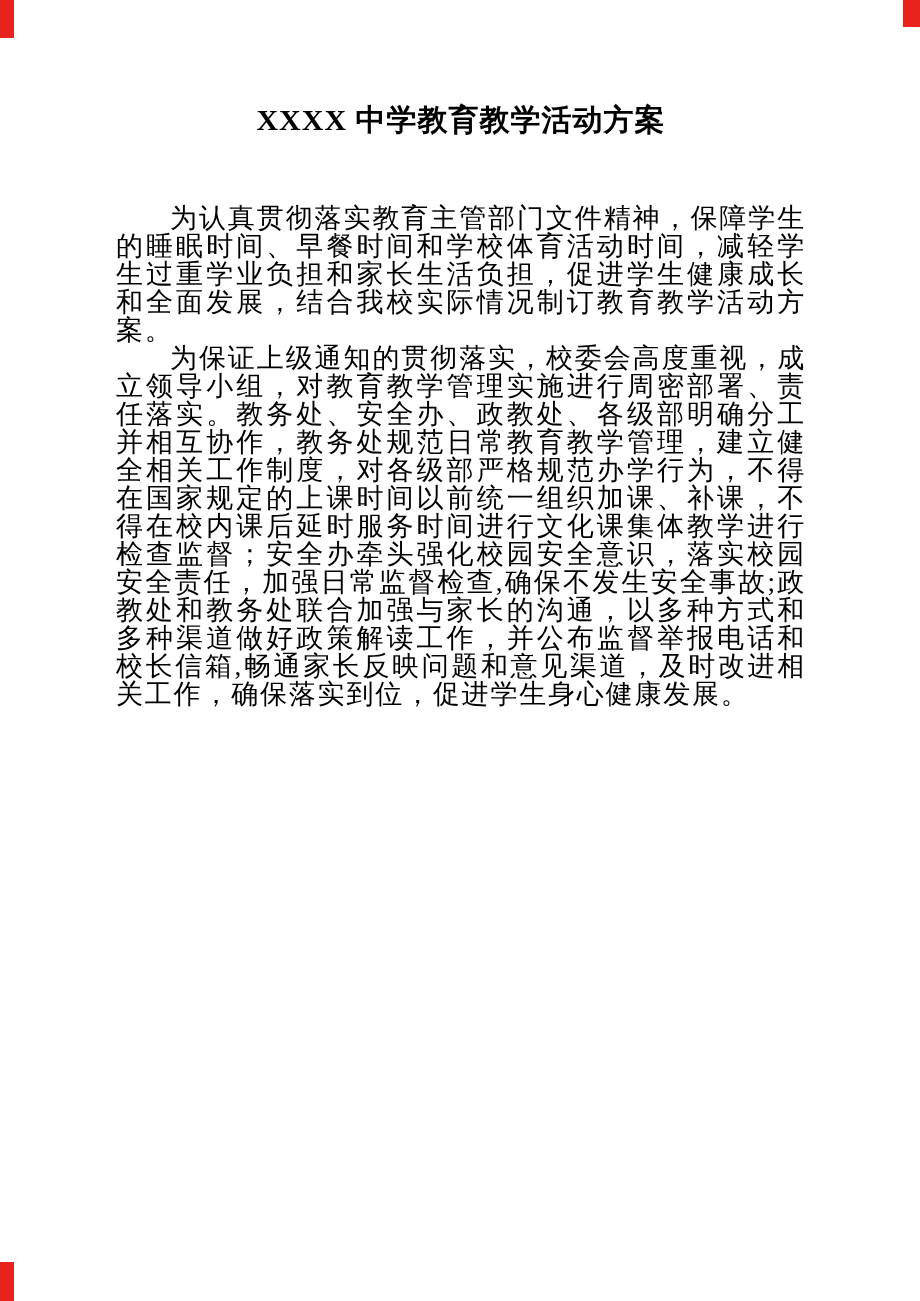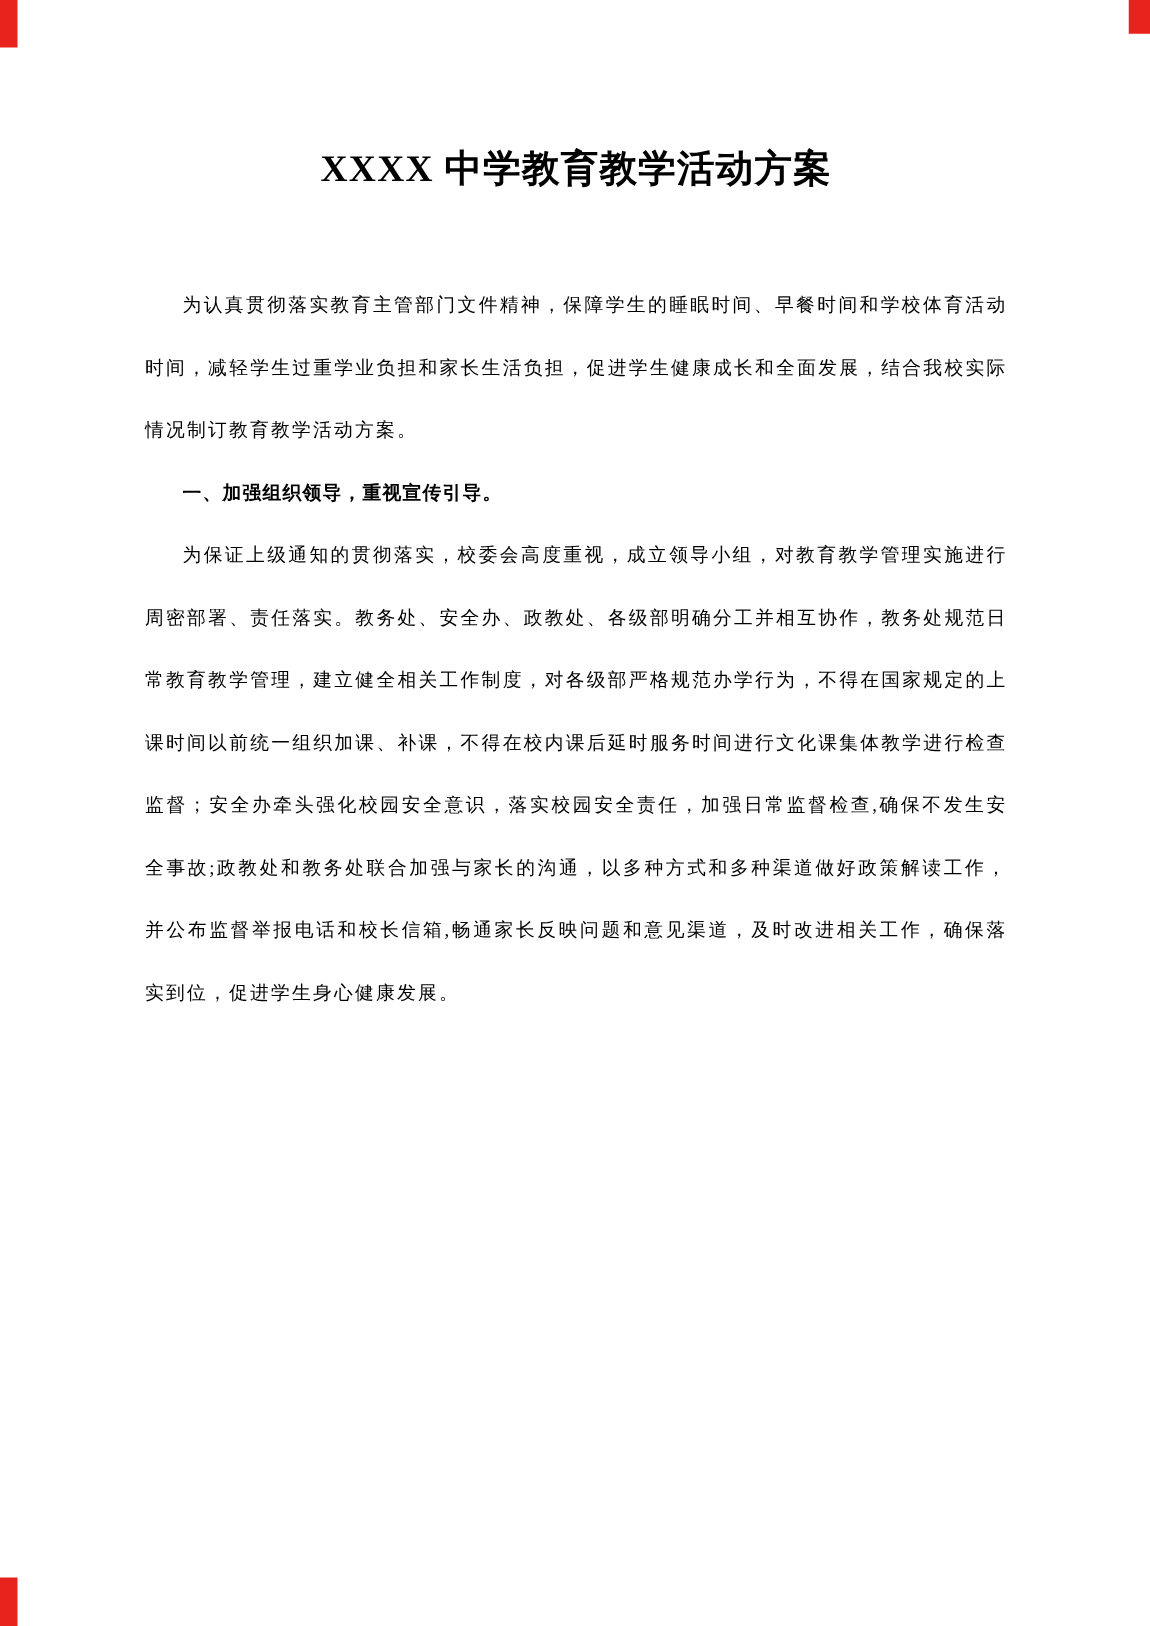--- a/index.html
+++ b/index.html
@@ -16,31 +16,31 @@
     font-family: "Liberation Serif", "DejaVu Serif", serif;
     color: #000000;
   }
   .content {
     position: absolute;
     left: 116px;
     top: 98px;
     width: 690px;
   }
   .title {
-    margin: 16px 0 62px 0;
+    margin: 0 0 62px 0;
     text-align: center;
     font-size: 30px;
     font-weight: bold;
     letter-spacing: 1px;
     line-height: 44px;
   }
   .para {
     margin: 0;
-    font-size: 15px;
-    line-height: 50px;
+    font-size: 27px;
+    line-height: 28px;
     letter-spacing: 1.8px;
     text-align: justify;
     text-indent: 2em;
   }
   .para.heading {
     font-weight: bold;
     font-family: "Liberation Sans", "DejaVu Sans", sans-serif;
     letter-spacing: 1px;
   }
   .corner-mark {
@@ -56,17 +56,16 @@
 
 <div class="page">
   <div class="corner-mark top-left"></div>
   <div class="corner-mark top-right"></div>
   <div class="corner-mark bottom-left"></div>
 
   <div class="content">
     <h1 class="title">XXXX 中学教育教学活动方案</h1>
     <div>
         <p class="para">为认真贯彻落实教育主管部门文件精神，保障学生的睡眠时间、早餐时间和学校体育活动时间，减轻学生过重学业负担和家长生活负担，促进学生健康成长和全面发展，结合我校实际情况制订教育教学活动方案。</p>
-        <p class="para heading">一、加强组织领导，重视宣传引导。</p>
         <p class="para">为保证上级通知的贯彻落实，校委会高度重视，成立领导小组，对教育教学管理实施进行周密部署、责任落实。教务处、安全办、政教处、各级部明确分工并相互协作，教务处规范日常教育教学管理，建立健全相关工作制度，对各级部严格规范办学行为，不得在国家规定的上课时间以前统一组织加课、补课，不得在校内课后延时服务时间进行文化课集体教学进行检查监督；安全办牵头强化校园安全意识，落实校园安全责任，加强日常监督检查,确保不发生安全事故;政教处和教务处联合加强与家长的沟通，以多种方式和多种渠道做好政策解读工作，并公布监督举报电话和校长信箱,畅通家长反映问题和意见渠道，及时改进相关工作，确保落实到位，促进学生身心健康发展。</p>
       </div>
   </div>
 </div>
 
 </body></html>

